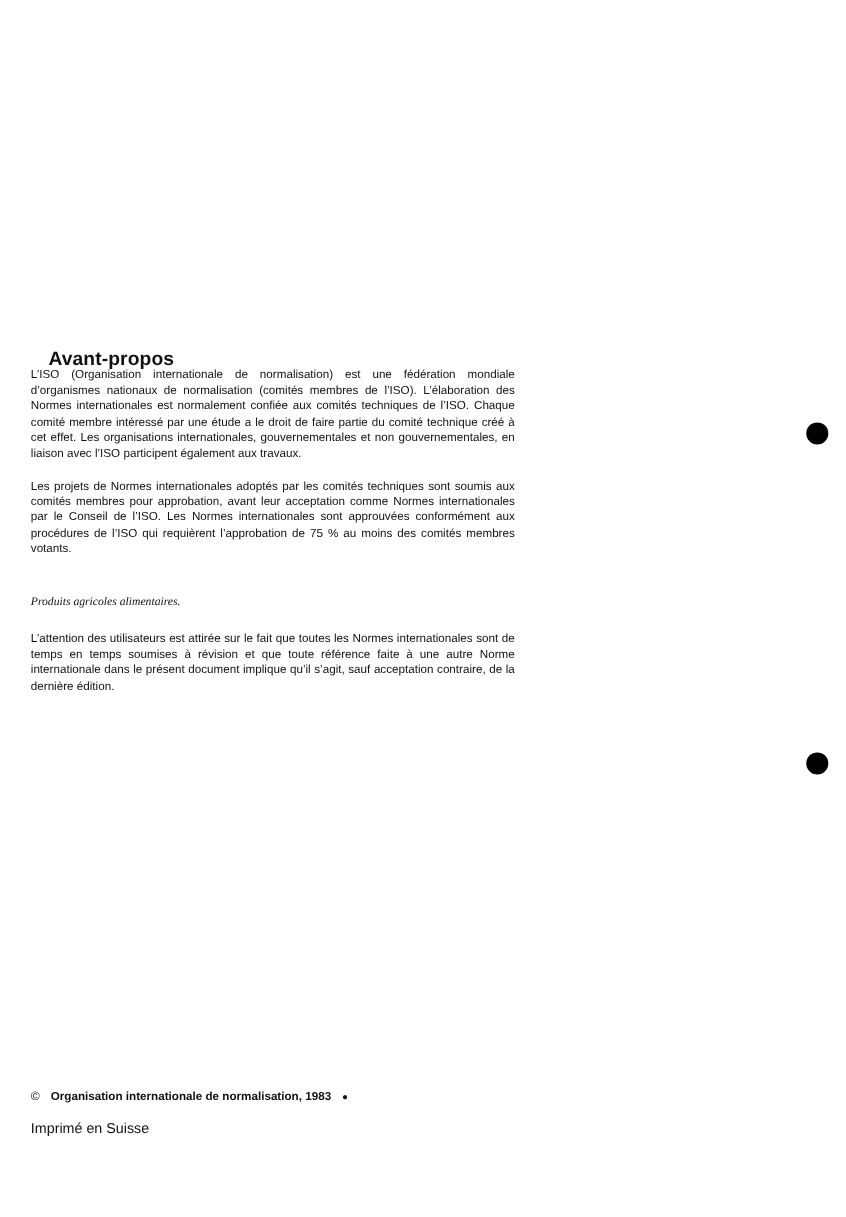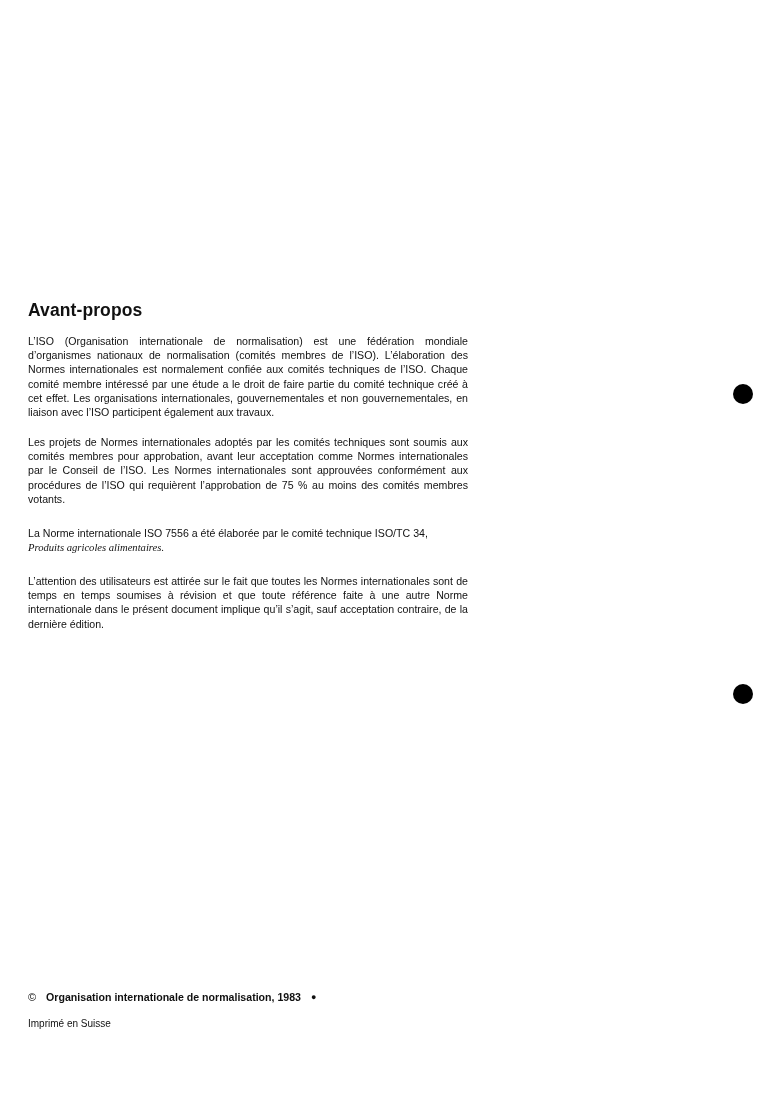--- a/index.html
+++ b/index.html
@@ -2,21 +2,21 @@
 <html><head>
 <meta charset="utf-8">
 <style>
   html, body { margin: 0; padding: 0; }
   body {
     width: 769px; height: 1106px; background: #ffffff; position: relative;
     overflow: hidden; font-family: "Liberation Sans", "DejaVu Sans", sans-serif; color: #111;
   }
   .heading {
     position: absolute; left: 28px; top: 300px; font-size: 17.5px; font-weight: bold;
-    margin: 0; letter-spacing: 0.1px;
+    margin: 16px; letter-spacing: 0.1px;
   }
   .para {
     position: absolute; left: 28px; width: 440px; font-size: 10.6px; line-height: 14.2px;
     margin: 0; text-align: justify;
   }
   #p1 { top: 334px; }
   #p2 { top: 435px; }
   #p3 { top: 526px; }
   #p4 { top: 574px; }
   .para .it { font-style: italic; font-family: Liberation Serif, serif; }
@@ -25,32 +25,32 @@
   }
   #dot1 { left: 733px; top: 384px; }
   #dot2 { left: 733px; top: 684px; }
   .footer-line {
     position: absolute; left: 28px; top: 991px; font-size: 10.6px; font-weight: bold;
     display: flex; align-items: center;
   }
   .footer-line .copy { font-weight: normal; margin-right: 10px; font-size: 11px; }
   .footer-line .bullet { margin-left: 10px; font-size: 9px; }
   .printed {
-    position: absolute; left: 28px; top: 1018px; font-size: 10px;
+    position: absolute; left: 28px; top: 1018px; font-size: 13px;
   }
 </style>
 </head>
 <body>
 
 <h1 class="heading">Avant-propos</h1>
 
 <p class="para" id="p1">L’ISO (Organisation internationale de normalisation) est une fédération mondiale d’organismes nationaux de normalisation (comités membres de l’ISO). L’élaboration des Normes internationales est normalement confiée aux comités techniques de l’ISO. Chaque comité membre intéressé par une étude a le droit de faire partie du comité technique créé à cet effet. Les organisations internationales, gouvernementales et non gouvernementales, en liaison avec l’ISO participent également aux travaux.</p>
 <p class="para" id="p2">Les projets de Normes internationales adoptés par les comités techniques sont soumis aux comités membres pour approbation, avant leur acceptation comme Normes internationales par le Conseil de l’ISO. Les Normes internationales sont approuvées conformément aux procédures de l’ISO qui requièrent l’approbation de 75 % au moins des comités membres votants.</p>
 <p class="para" id="p3">
-  <span>La Norme internationale ISO 7556 a été élaborée par le comité technique ISO/TC 34,</span><br>
+  <br>
   <span class="it">Produits agricoles alimentaires.</span>
 </p>
 <p class="para" id="p4">L’attention des utilisateurs est attirée sur le fait que toutes les Normes internationales sont de temps en temps soumises à révision et que toute référence faite à une autre Norme internationale dans le présent document implique qu’il s’agit, sauf acceptation contraire, de la dernière édition.</p>
 
 <div class="dot" id="dot1"></div>
 <div class="dot" id="dot2"></div>
 
 <div class="footer-line">
   <span class="copy">©</span>
   <span>Organisation internationale de normalisation, 1983</span>

